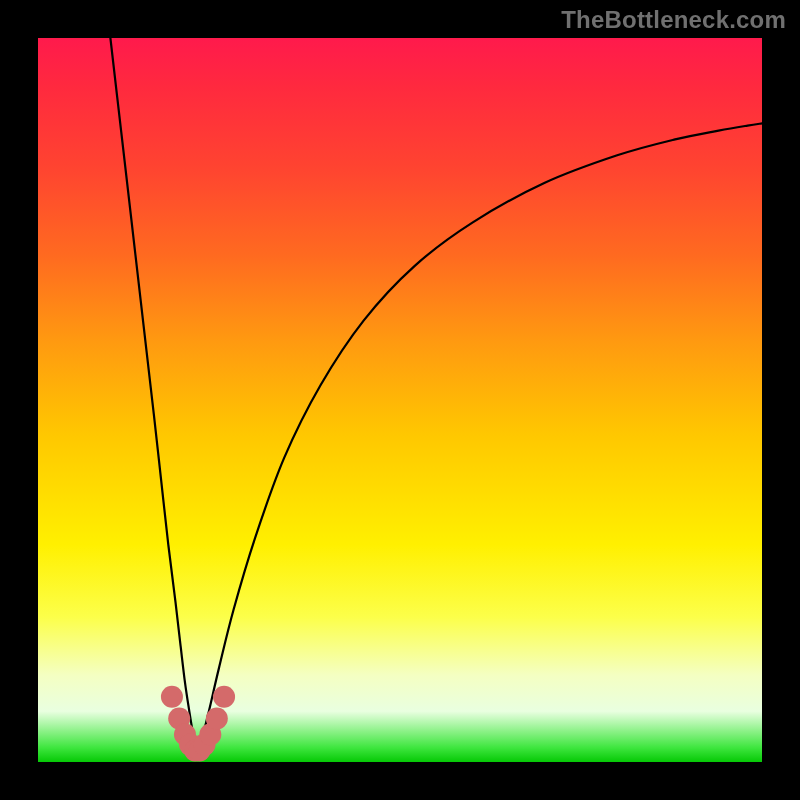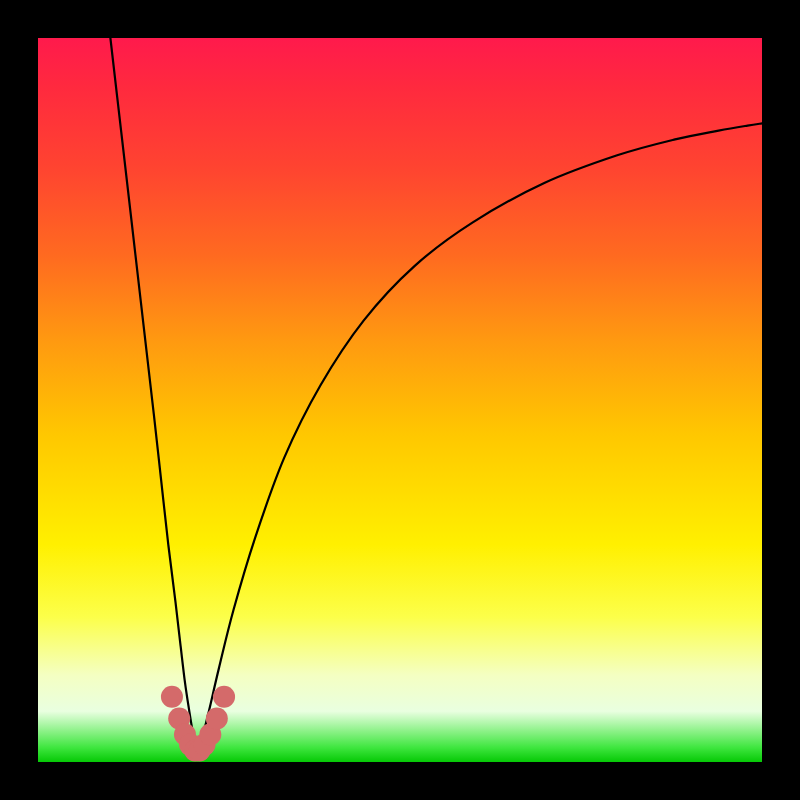--- a/index.html
+++ b/index.html
@@ -77,14 +77,15 @@
           <circle cx="161.452" cy="712.416" r="11" fill="#d46a6a"></circle>
           <circle cx="166.52" cy="706.624" r="11" fill="#d46a6a"></circle>
           <circle cx="172.312" cy="696.488" r="11" fill="#d46a6a"></circle>
           <circle cx="178.828" cy="680.56" r="11" fill="#d46a6a"></circle>
           <circle cx="186.068" cy="658.84" r="11" fill="#d46a6a"></circle>
         </g>
     </svg>
 
   </div>
 
+  <div class="watermark">TheBottleneck.com</div>
 
 </div>
 
 </body></html>

